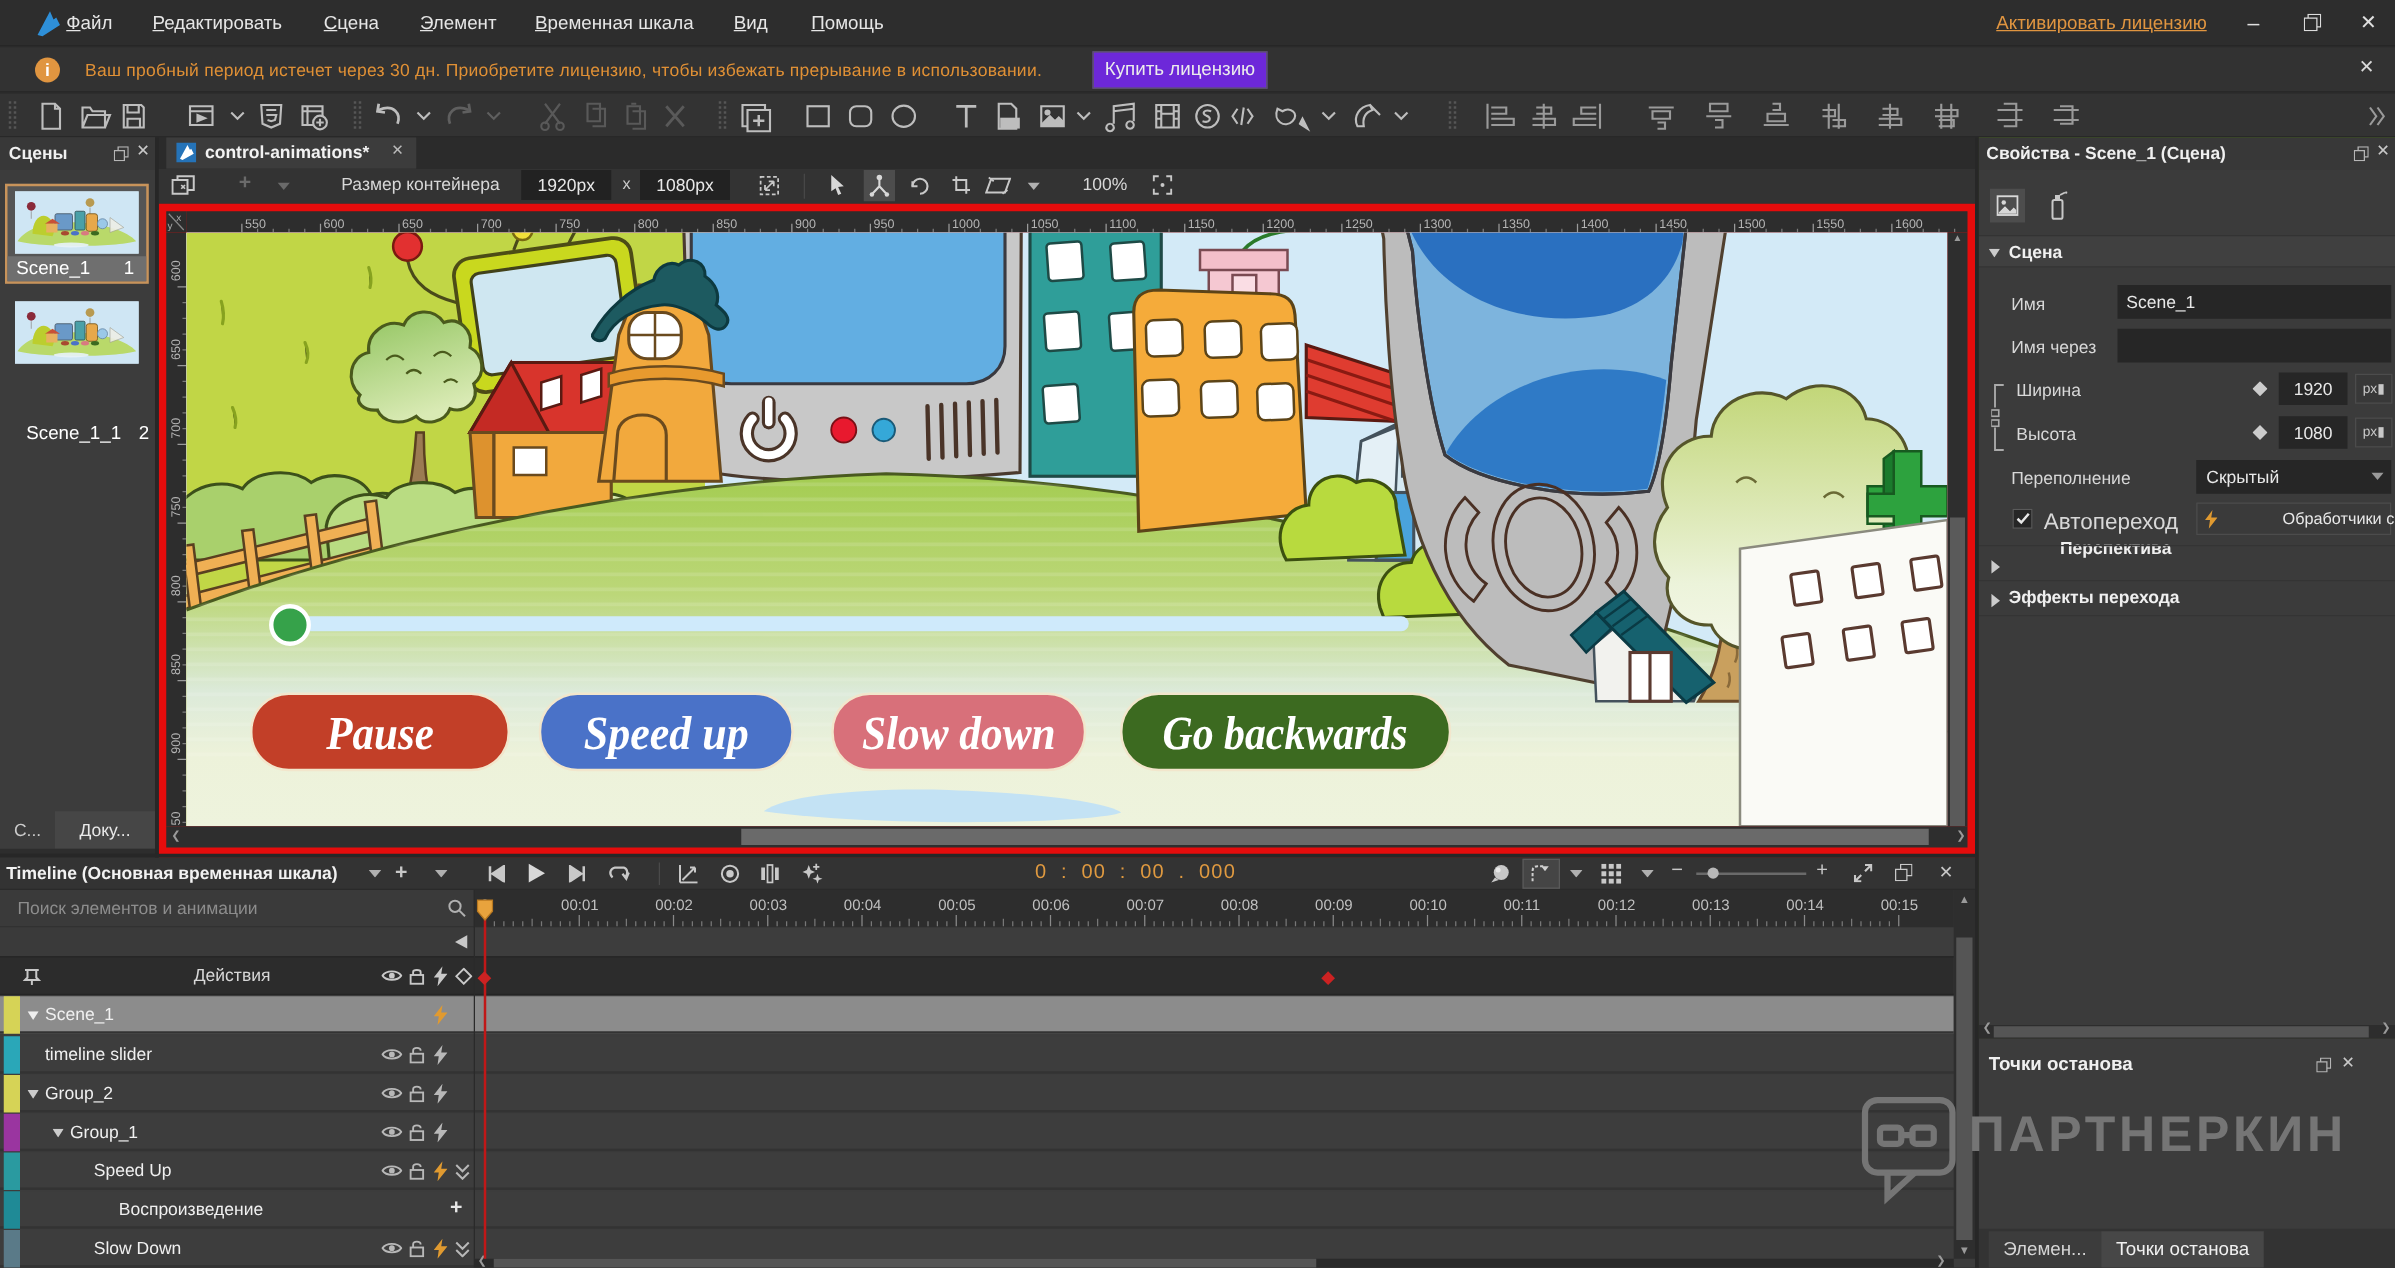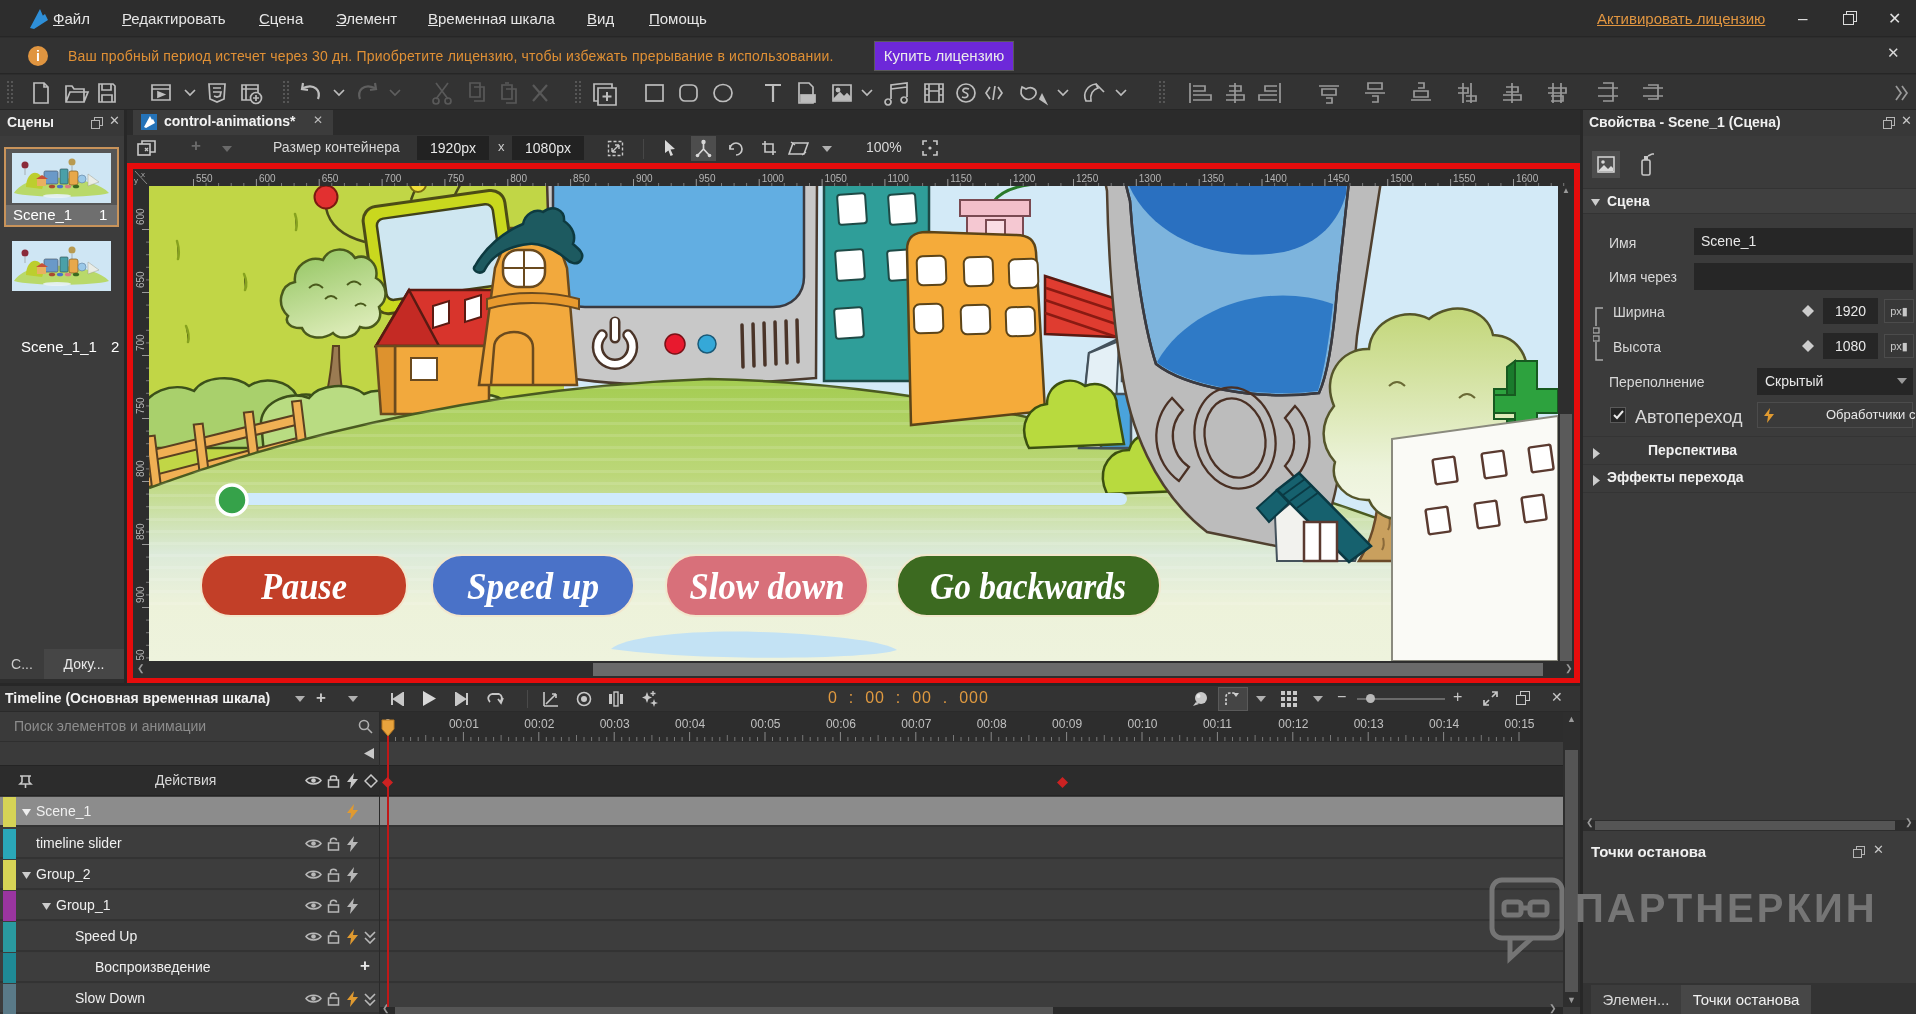--- a/index.html
+++ b/index.html
@@ -800,21 +800,21 @@
     <span class="abs" style="left:52px;top:271px;color:#d8d8d8;font-size:18px;">Автопереход</span>
     <div class="abs" style="left:174px;top:266px;width:156px;height:26px;background:#3a3a3a;border:1px solid #4c4c4c;">
       <svg class="abs" style="left:6px;top:5px;" width="10" height="15">
             <path d="M6 0 L0 8 L4 8 L3 15 L10 6 L5 6 Z" fill="#e09a30"></path>
           </svg>
       <span class="abs" style="left:20px;top:4px;color:#e8e8e8;font-size:13px;white-space:nowrap;margin-left:48px;">Обработчики событий</span>
     </div>
     <svg class="abs" style="left:10px;top:312px;" width="7" height="11">
           <path d="M0 0 L7 5.5 L0 11 Z" fill="#cccccc"></path>
         </svg>
-    <span class="abs" style="left:24px;top:306px;color:#f0f0f0;font-weight:bold;font-size:14px;padding-left:41px;">Перспектива</span>
+    <span class="abs" style="left:24px;top:294px;color:#f0f0f0;font-weight:bold;font-size:14px;padding-left:41px;">Перспектива</span>
     <div class="abs" style="left:0;top:300px;width:333px;height:1px;background:#343434;"></div>
     <svg class="abs" style="left:10px;top:339px;" width="7" height="11">
           <path d="M0 0 L7 5.5 L0 11 Z" fill="#cccccc"></path>
         </svg>
     <span class="abs" style="left:24px;top:333px;color:#f0f0f0;font-weight:bold;font-size:14px;">Эффекты перехода</span>
     <div class="abs" style="left:0;top:328px;width:333px;height:1px;background:#343434;"></div>
     <div class="abs" style="left:0;top:356px;width:333px;height:1px;background:#343434;"></div>
 
     <div class="abs" style="left:0;top:684px;width:333px;height:11px;background:#2d2d2d;">
       <span class="abs" style="left:3px;top:-3px;color:#9a9a9a;font-size:9px;">❮</span>

